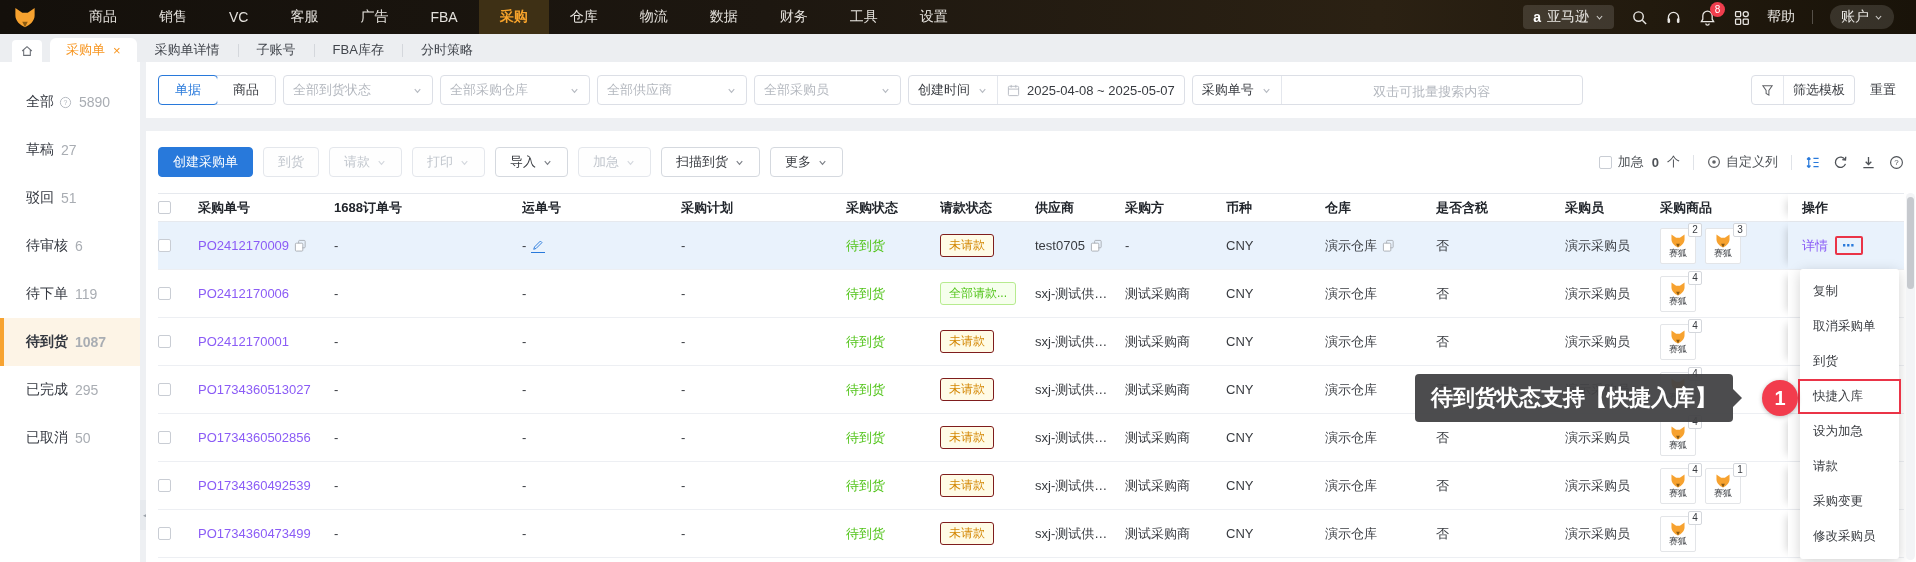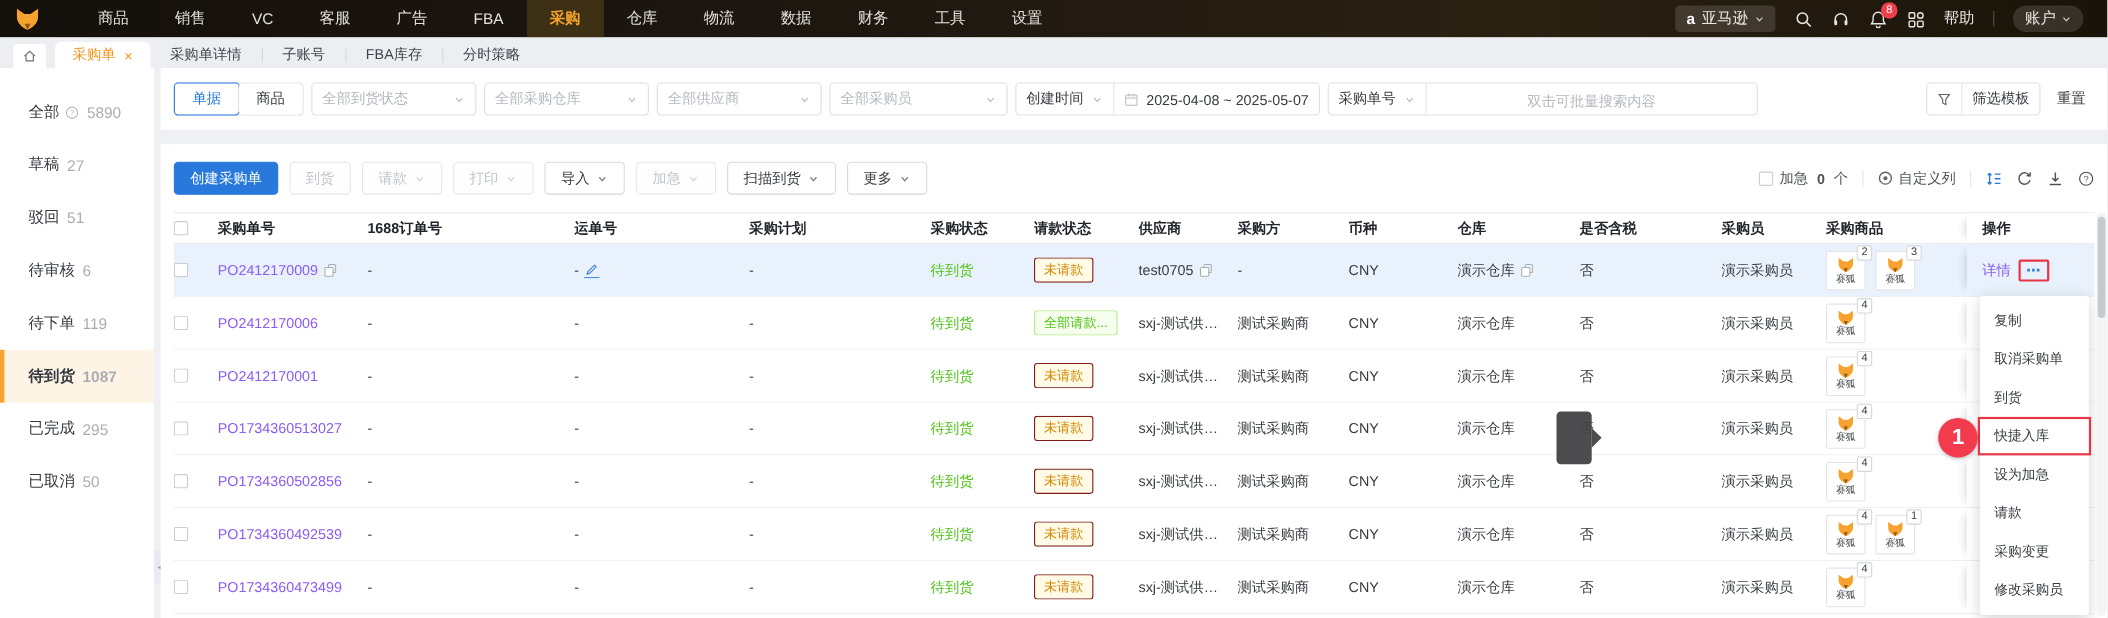--- a/index.html
+++ b/index.html
@@ -247,21 +247,21 @@
           <svg width="11" height="11" viewBox="0 0 12 12">
             <path d="M3 4.5 L6 8 L9 4.5" fill="none" stroke="#b6bac1" stroke-width="1.2"></path>
           </svg>
         </span>
         <span class="select" style="width:150px">
           <span>全部供应商</span>
           <svg width="11" height="11" viewBox="0 0 12 12">
             <path d="M3 4.5 L6 8 L9 4.5" fill="none" stroke="#b6bac1" stroke-width="1.2"></path>
           </svg>
         </span>
-        <span class="select" style="width:162px">
+        <span class="select" style="width:147px">
           <span>全部采购员</span>
           <svg width="11" height="11" viewBox="0 0 12 12">
             <path d="M3 4.5 L6 8 L9 4.5" fill="none" stroke="#b6bac1" stroke-width="1.2"></path>
           </svg>
         </span>
       </span>
     <div class="combo">
       <div class="part">
         <span>创建时间</span>
         <svg width="11" height="11" viewBox="0 0 12 12">
@@ -709,20 +709,21 @@
       <div class="ctx-item">取消采购单</div>
       <div class="ctx-item">到货</div>
       <div class="ctx-item hl-red">快捷入库</div>
       <div class="ctx-item">设为加急</div>
       <div class="ctx-item">请款</div>
       <div class="ctx-item">采购变更</div>
       <div class="ctx-item">修改采购员</div>
     </div>
 
   <div class="tip">
+    <span>待到货状态支持【快捷入库】</span>
     <span class="tip-arrow"></span>
   </div>
   <div class="step-dot">1</div>
 
   <div class="vscroll">
       <div class="thumb"></div>
     </div>
 
 </div>
 

